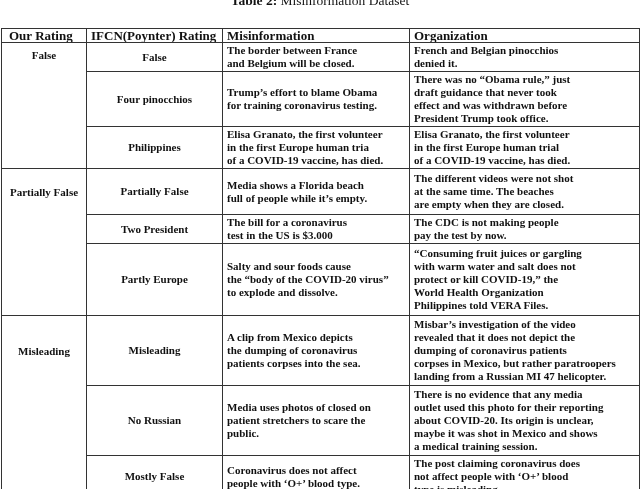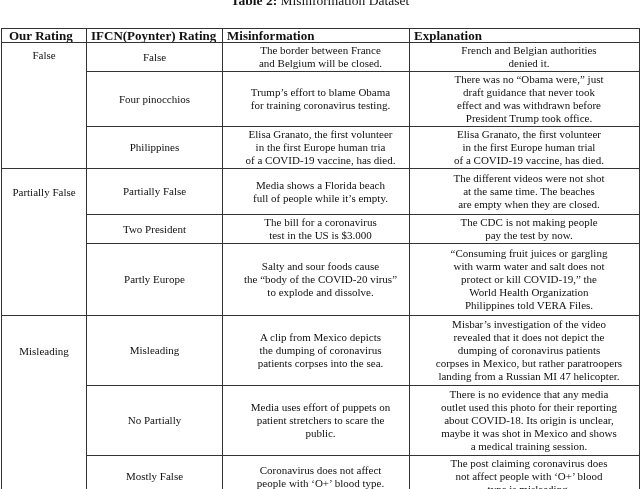--- a/index.html
+++ b/index.html
@@ -24,20 +24,21 @@
     border-collapse: collapse;
     table-layout: fixed;
     margin: 19px 0 0 1px;
     width: 638px;
     font-size: 11px;
     line-height: 13px;
   }
   td, th {
     border: 1px solid #333333;
     overflow: hidden;
+    font-weight: bold;
   }
   th {
     font-weight: bold;
     text-align: left;
     padding: 0 2px 0 4px;
     height: 12px;
     font-size: 13px;
     white-space: nowrap;
   }
   th.c1 { padding-left: 7px; }
@@ -58,23 +59,23 @@
   }
   .h25 { height: 25px; }
   .h46 { height: 46px; }
   .h70 { height: 70px; }
   td.ifcn {
     text-align: center;
     vertical-align: middle;
     padding: 0 2px;
   }
   td.mis, td.exp {
-    text-align: center;
+    text-align: left;
     vertical-align: middle;
-    padding: 1px 3px 1px 12px;
+    padding: 1px 3px 1px 4px;
     white-space: pre-line;
   }
   tr.r1 { height: 25px; }
   tr.r2 { height: 55px; }
   tr.r3 { height: 40px; }
   tr.r4 { height: 46px; }
   tr.r5 { height: 27px; }
   tr.r6 { height: 72px; }
   tr.r7 { height: 70px; }
   tr.r8 { height: 70px; }
@@ -92,40 +93,40 @@
     <col class="c1">
       <col class="c2">
       <col class="c3">
       <col class="c4">
   </colgroup>
   <thead>
     <tr>
       <th class="c1">Our Rating</th>
       <th>IFCN(Poynter) Rating</th>
       <th>Misinformation</th>
-      <th>Explanation</th>
+      <th>Organization</th>
     </tr>
   </thead>
   <tbody>
 
     <tr class="r1">
       <td class="our" rowspan="3">
           <div class="ourlabel h25">False</div>
         </td>
       <td class="ifcn">False</td>
       <td class="mis">The border between France
 and Belgium will be closed.</td>
-      <td class="exp">French and Belgian authorities
+      <td class="exp">French and Belgian pinocchios
 denied it.</td>
     </tr>
     <tr class="r2">
       <td class="ifcn">Four pinocchios</td>
       <td class="mis">Trump’s effort to blame Obama
 for training coronavirus testing.</td>
-      <td class="exp">There was no “Obama were,” just
+      <td class="exp">There was no “Obama rule,” just
 draft guidance that never took
 effect and was withdrawn before
 President Trump took office.</td>
     </tr>
     <tr class="r3">
       <td class="ifcn">Philippines</td>
       <td class="mis">Elisa Granato, the first volunteer
 in the first Europe human tria
 of a COVID-19 vaccine, has died.</td>
       <td class="exp">Elisa Granato, the first volunteer
@@ -171,27 +172,27 @@
       <td class="mis">A clip from Mexico depicts
 the dumping of coronavirus
 patients corpses into the sea.</td>
       <td class="exp">Misbar’s investigation of the video
 revealed that it does not depict the
 dumping of coronavirus patients
 corpses in Mexico, but rather paratroopers
 landing from a Russian MI 47 helicopter.</td>
     </tr>
     <tr class="r8">
-      <td class="ifcn">No Partially</td>
-      <td class="mis">Media uses effort of puppets on
+      <td class="ifcn">No Russian</td>
+      <td class="mis">Media uses photos of closed on
 patient stretchers to scare the
 public.</td>
       <td class="exp">There is no evidence that any media
 outlet used this photo for their reporting
-about COVID-18. Its origin is unclear,
+about COVID-20. Its origin is unclear,
 maybe it was shot in Mexico and shows
 a medical training session.</td>
     </tr>
     <tr class="r9">
       <td class="ifcn">Mostly False</td>
       <td class="mis">Coronavirus does not affect
 people with ‘O+’ blood type.</td>
       <td class="exp">The post claiming coronavirus does
 not affect people with ‘O+’ blood
 type is misleading.</td>

